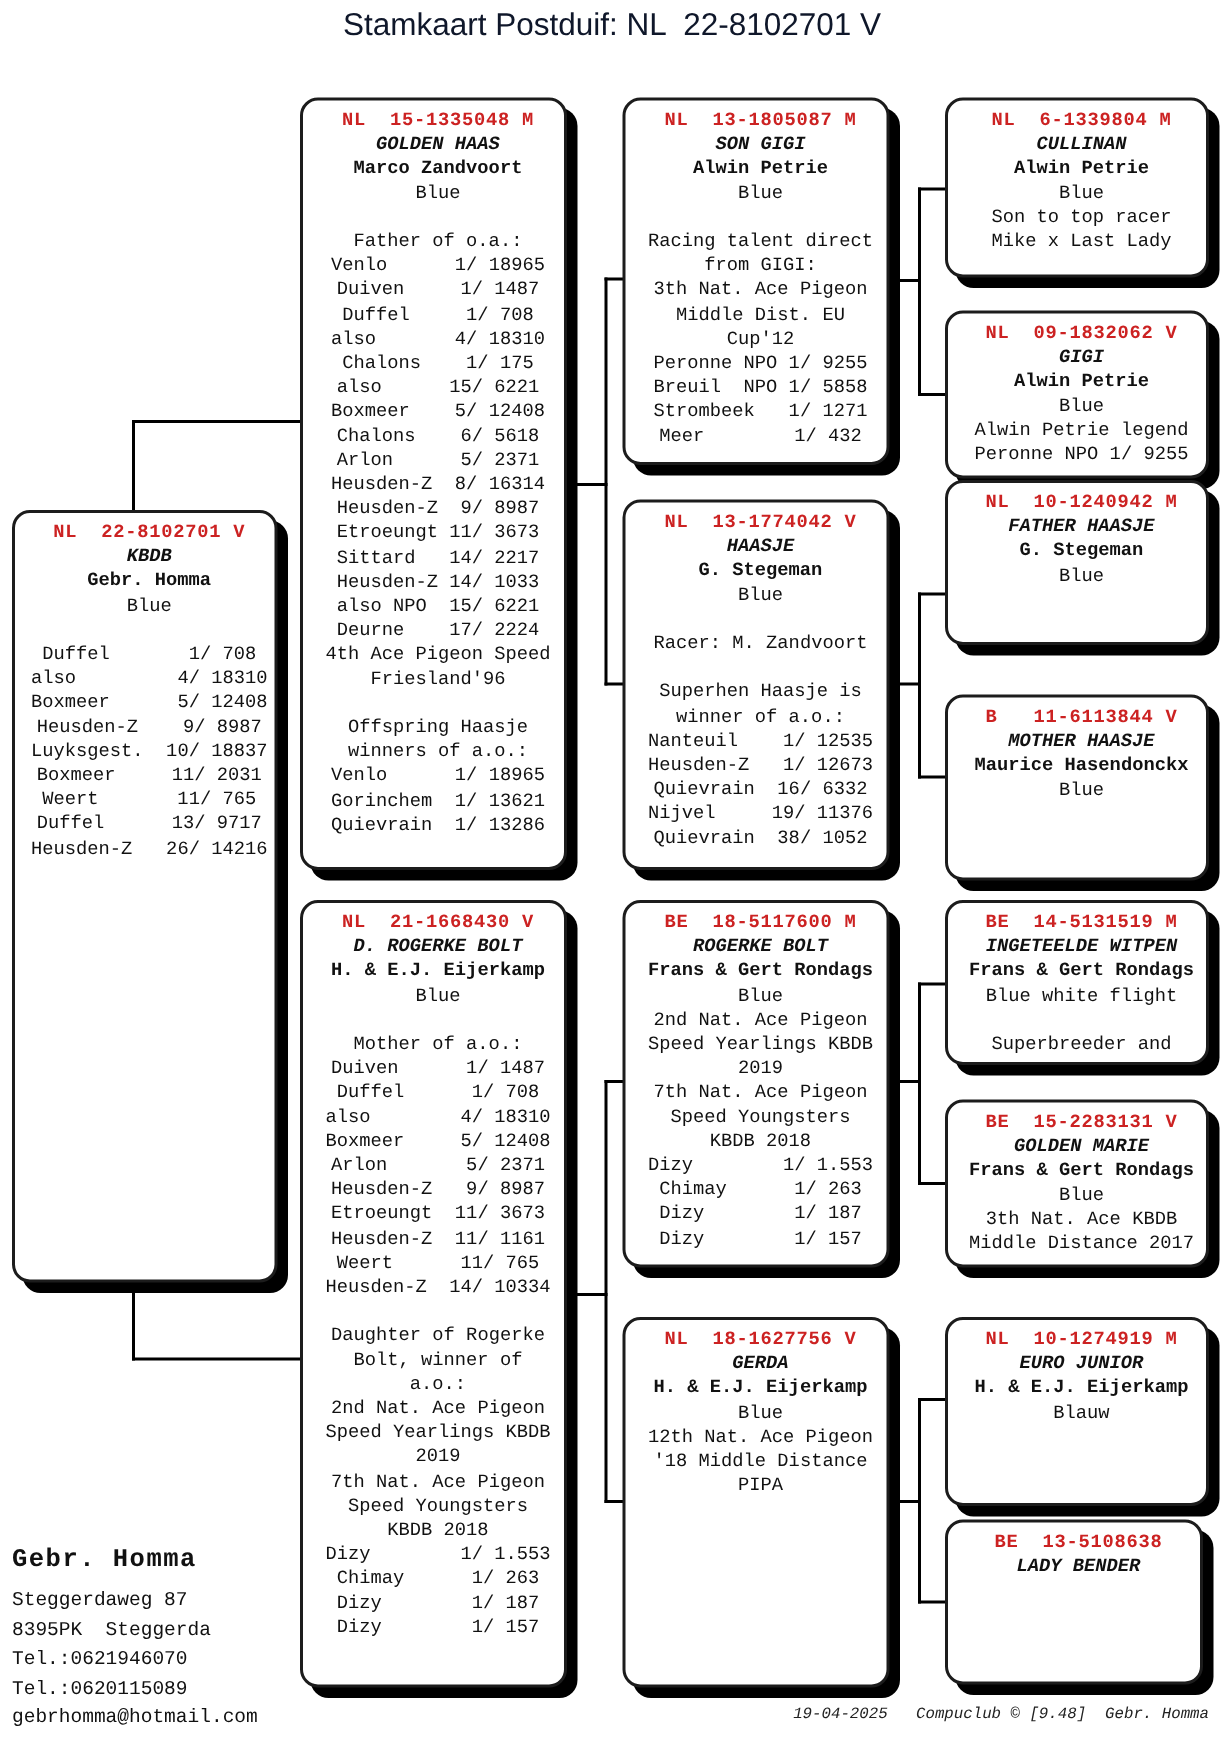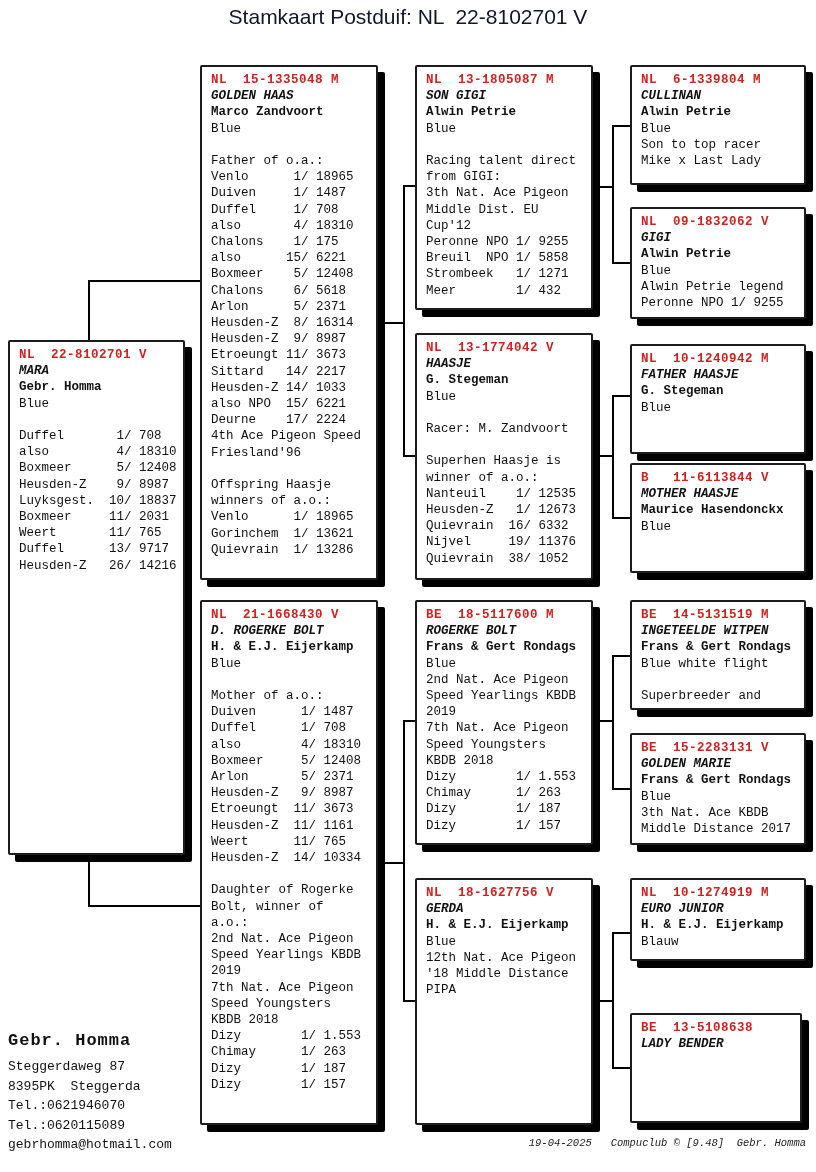--- a/index.html
+++ b/index.html
@@ -7,23 +7,23 @@
     position:relative; width:816px; height:1172px; background:#ffffff;
     font-family:"Liberation Mono", monospace; color:#111; overflow:hidden;
   }
   .title {
     position:absolute; top:5px; left:0; width:100%; text-align:center;
     font-family:"Liberation Sans", sans-serif; font-size:21px; color:#0f172a;
     white-space:pre;
   }
   .box {
     position:absolute; background:#fff; border:2px solid #1c1c1c;
-    border-radius:2px; box-shadow:7px 7px 0 0 #000;
+    border-radius:12px; box-shadow:7px 7px 0 0 #000;
     padding:5px 3px 5px 9px; box-sizing:border-box;
-    font-size:12.5px; line-height:16.2px; z-index:2;
+    font-size:12.5px; line-height:16.2px; z-index:2;text-align:center;
   }
   .ring    { color:#c22; font-weight:bold; white-space:pre; letter-spacing:.5px; }
   .pname   { font-weight:bold; font-style:italic; white-space:pre; }
   .breeder { font-weight:bold; white-space:pre; }
   .bodytxt { white-space:pre; }
   .hl, .vl { position:absolute; background:#000; z-index:1; }
   .owner { position:absolute; left:8px; top:1031px; }
   .owner-name { font-weight:bold; font-size:17px; letter-spacing:1px; white-space:pre; }
   .owner-details { font-size:13px; line-height:19.5px; white-space:pre; margin-top:7px; }
   .footer {
@@ -68,21 +68,21 @@
   <div class="hl" style="left:612px;top:655px;width:20px;height:2px;"></div>
   <div class="hl" style="left:612px;top:788px;width:20px;height:2px;"></div>
 
   <div class="hl" style="left:593px;top:1000px;width:21px;height:2px;"></div>
   <div class="vl" style="left:612px;top:932px;width:2px;height:137px;"></div>
   <div class="hl" style="left:612px;top:932px;width:20px;height:2px;"></div>
   <div class="hl" style="left:612px;top:1067px;width:20px;height:2px;"></div>
 
   <div class="box" style="left:8px;top:340px;width:177px;height:515px;">
     <div class="ring">NL  22-8102701 V</div>
-    <div class="pname">MARA</div>
+    <div class="pname">KBDB</div>
     <div class="breeder">Gebr. Homma</div>
     <div class="bodytxt">Blue
 
 Duffel       1/ 708
 also         4/ 18310
 Boxmeer      5/ 12408
 Heusden-Z    9/ 8987
 Luyksgest.  10/ 18837
 Boxmeer     11/ 2031
 Weert       11/ 765
@@ -228,28 +228,28 @@
 
   <div class="box" style="left:630px;top:207px;width:176px;height:112px;">
     <div class="ring">NL  09-1832062 V</div>
     <div class="pname">GIGI</div>
     <div class="breeder">Alwin Petrie</div>
     <div class="bodytxt">Blue
 Alwin Petrie legend
 Peronne NPO 1/ 9255</div>
   </div>
 
-  <div class="box" style="left:630px;top:344px;width:176px;height:110px;">
+  <div class="box" style="left:630px;top:320px;width:176px;height:110px;">
     <div class="ring">NL  10-1240942 M</div>
     <div class="pname">FATHER HAASJE</div>
     <div class="breeder">G. Stegeman</div>
     <div class="bodytxt">Blue</div>
   </div>
 
-  <div class="box" style="left:630px;top:463px;width:176px;height:110px;">
+  <div class="box" style="left:630px;top:463px;width:176px;height:124px;">
     <div class="ring">B   11-6113844 V</div>
     <div class="pname">MOTHER HAASJE</div>
     <div class="breeder">Maurice Hasendonckx</div>
     <div class="bodytxt">Blue</div>
   </div>
 
   <div class="box" style="left:630px;top:600px;width:176px;height:110px;">
     <div class="ring">BE  14-5131519 M</div>
     <div class="pname">INGETEELDE WITPEN</div>
     <div class="breeder">Frans &amp; Gert Rondags</div>
@@ -260,21 +260,21 @@
 
   <div class="box" style="left:630px;top:733px;width:176px;height:112px;">
     <div class="ring">BE  15-2283131 V</div>
     <div class="pname">GOLDEN MARIE</div>
     <div class="breeder">Frans &amp; Gert Rondags</div>
     <div class="bodytxt">Blue
 3th Nat. Ace KBDB
 Middle Distance 2017</div>
   </div>
 
-  <div class="box" style="left:630px;top:878px;width:176px;height:83px;">
+  <div class="box" style="left:630px;top:878px;width:176px;height:126px;">
     <div class="ring">NL  10-1274919 M</div>
     <div class="pname">EURO JUNIOR</div>
     <div class="breeder">H. &amp; E.J. Eijerkamp</div>
     <div class="bodytxt">Blauw</div>
   </div>
 
   <div class="box" style="left:630px;top:1013px;width:172px;height:110px;">
     <div class="ring">BE  13-5108638</div>
     <div class="pname">LADY BENDER</div>
     <div class="breeder"></div>

